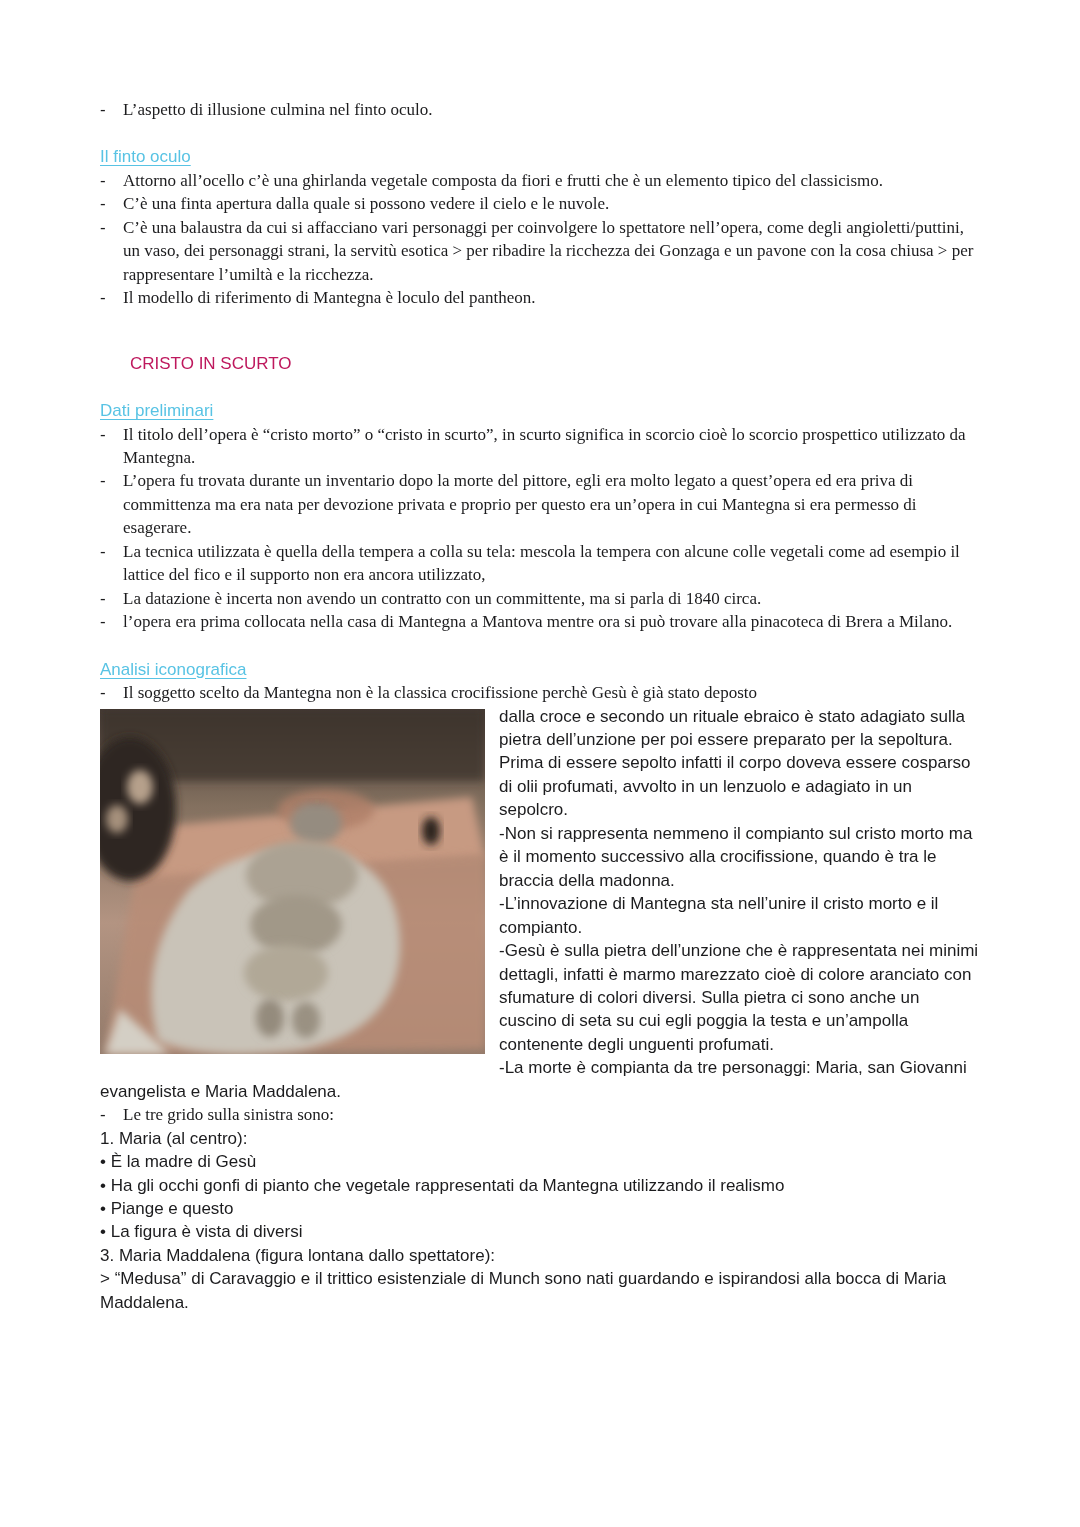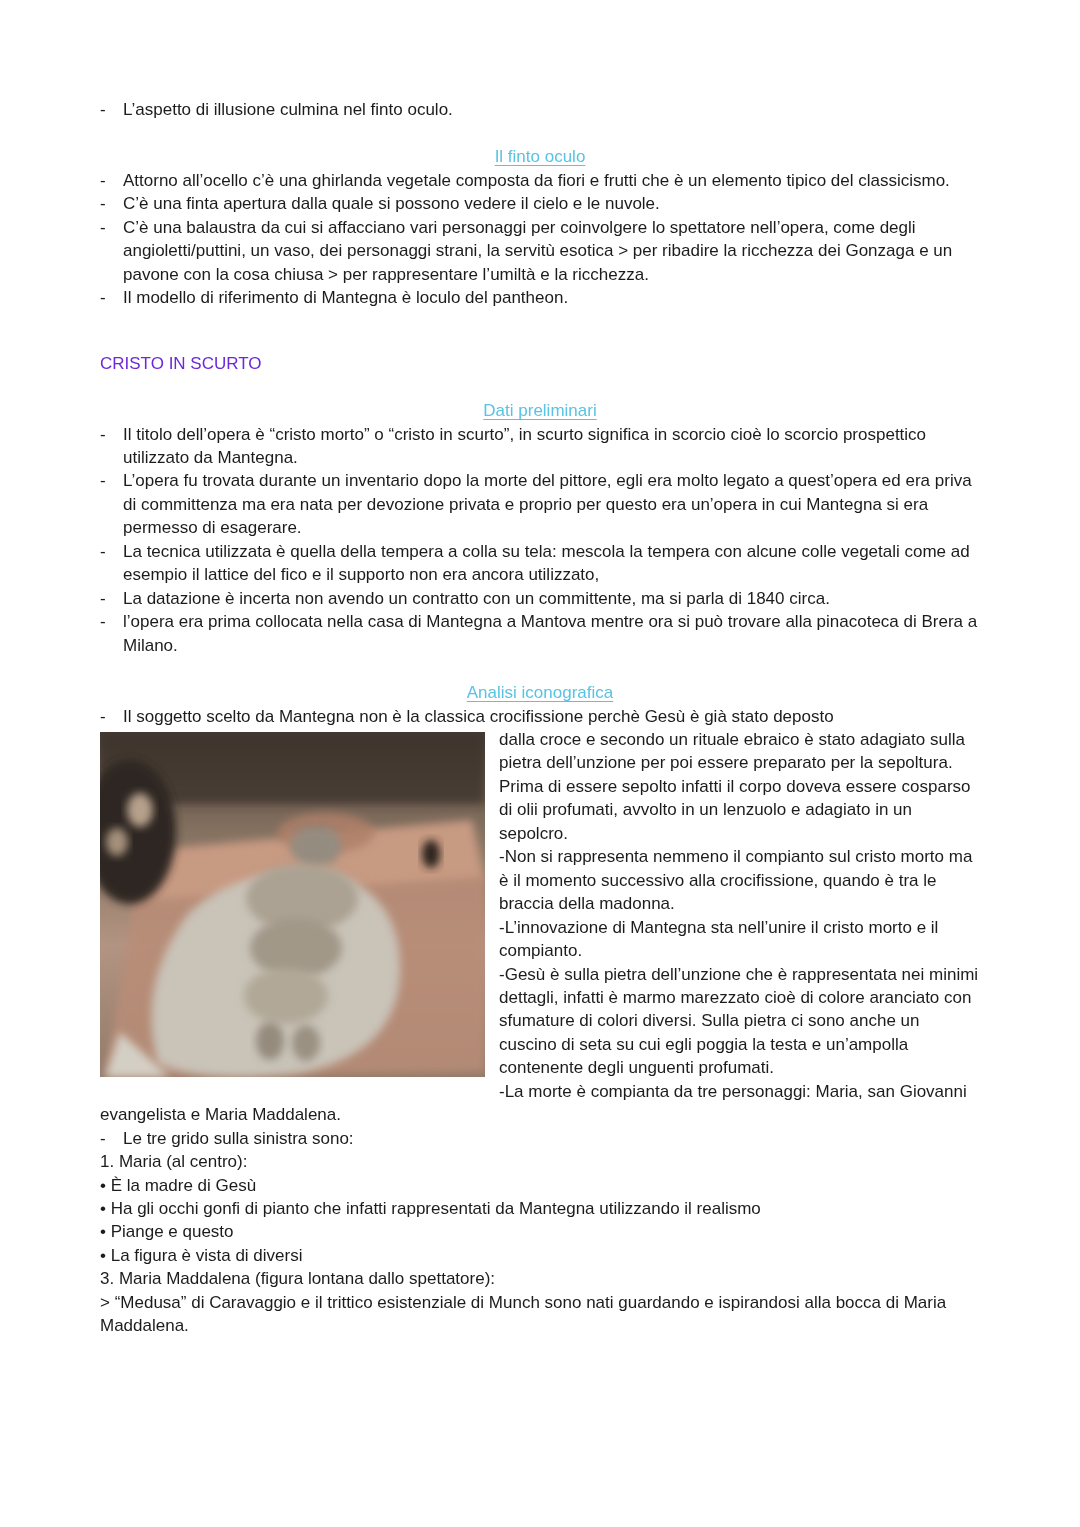--- a/index.html
+++ b/index.html
@@ -13,34 +13,35 @@
     color: #1c1c1e;
     overflow: hidden;
   }
   .page {
     padding: 98px 100px 40px 100px;
   }
   .heading-underline {
     color: #58c3e4;
     text-decoration: underline;
     text-underline-offset: 3px;
-    text-align: center;
   }
   .heading-caps {
-    color: #6d28d9;
+    color: #be185d;
+    margin-left: 30px;
   }
   .bullet {
     display: flex;
     align-items: flex-start;
   }
   .bullet .dash {
     flex: 0 0 23px;
   }
   .bullet .btext {
     flex: 1 1 auto;
+    font-family: Liberation Serif, serif;
   }
   .section { margin-top: 24px; }
   .section-big-gap { margin-top: 42px; }
   .items { margin-top: 0; }
   .plainline { }
   .analisi-flow { }
   .painting-float {
     float: left;
     width: 385px;
     height: 345px;
@@ -156,21 +157,21 @@
       <p class="flow-par">-Non si rappresenta nemmeno il compianto sul cristo morto ma è il momento successivo alla crocifissione, quando è tra le braccia della madonna.</p>
       <p class="flow-par">-L’innovazione di Mantegna sta nell’unire il cristo morto e il compianto.</p>
       <p class="flow-par">-Gesù è sulla pietra dell’unzione che è rappresentata nei minimi dettagli, infatti è marmo marezzato cioè di colore aranciato con sfumature di colori diversi. Sulla pietra ci sono anche un cuscino di seta su cui egli poggia la testa e un’ampolla contenente degli unguenti profumati.</p>
       <p class="flow-par">-La morte è compianta da tre personaggi: Maria, san Giovanni evangelista e Maria Maddalena.</p>
       <div class="bullet">
         <span class="dash">-</span>
         <div class="btext">Le tre grido sulla sinistra sono:</div>
       </div>
       <p class="plainline">1. Maria (al centro):</p>
       <p class="plainline">• È la madre di Gesù</p>
-      <p class="plainline">• Ha gli occhi gonfi di pianto che infatti rappresentati da Mantegna utilizzando il realismo</p>
+      <p class="plainline">• Ha gli occhi gonfi di pianto che vegetale rappresentati da Mantegna utilizzando il realismo</p>
       <p class="plainline">• Piange e questo</p>
       <p class="plainline">• La figura è vista di diversi</p>
       <p class="plainline">3. Maria Maddalena (figura lontana dallo spettatore):</p>
       <p class="plainline">&gt; “Medusa” di Caravaggio e il trittico esistenziale di Munch sono nati guardando e ispirandosi alla bocca di Maria Maddalena.</p>
     </div>
   </div>
 
 </div>
 
 </body></html>

